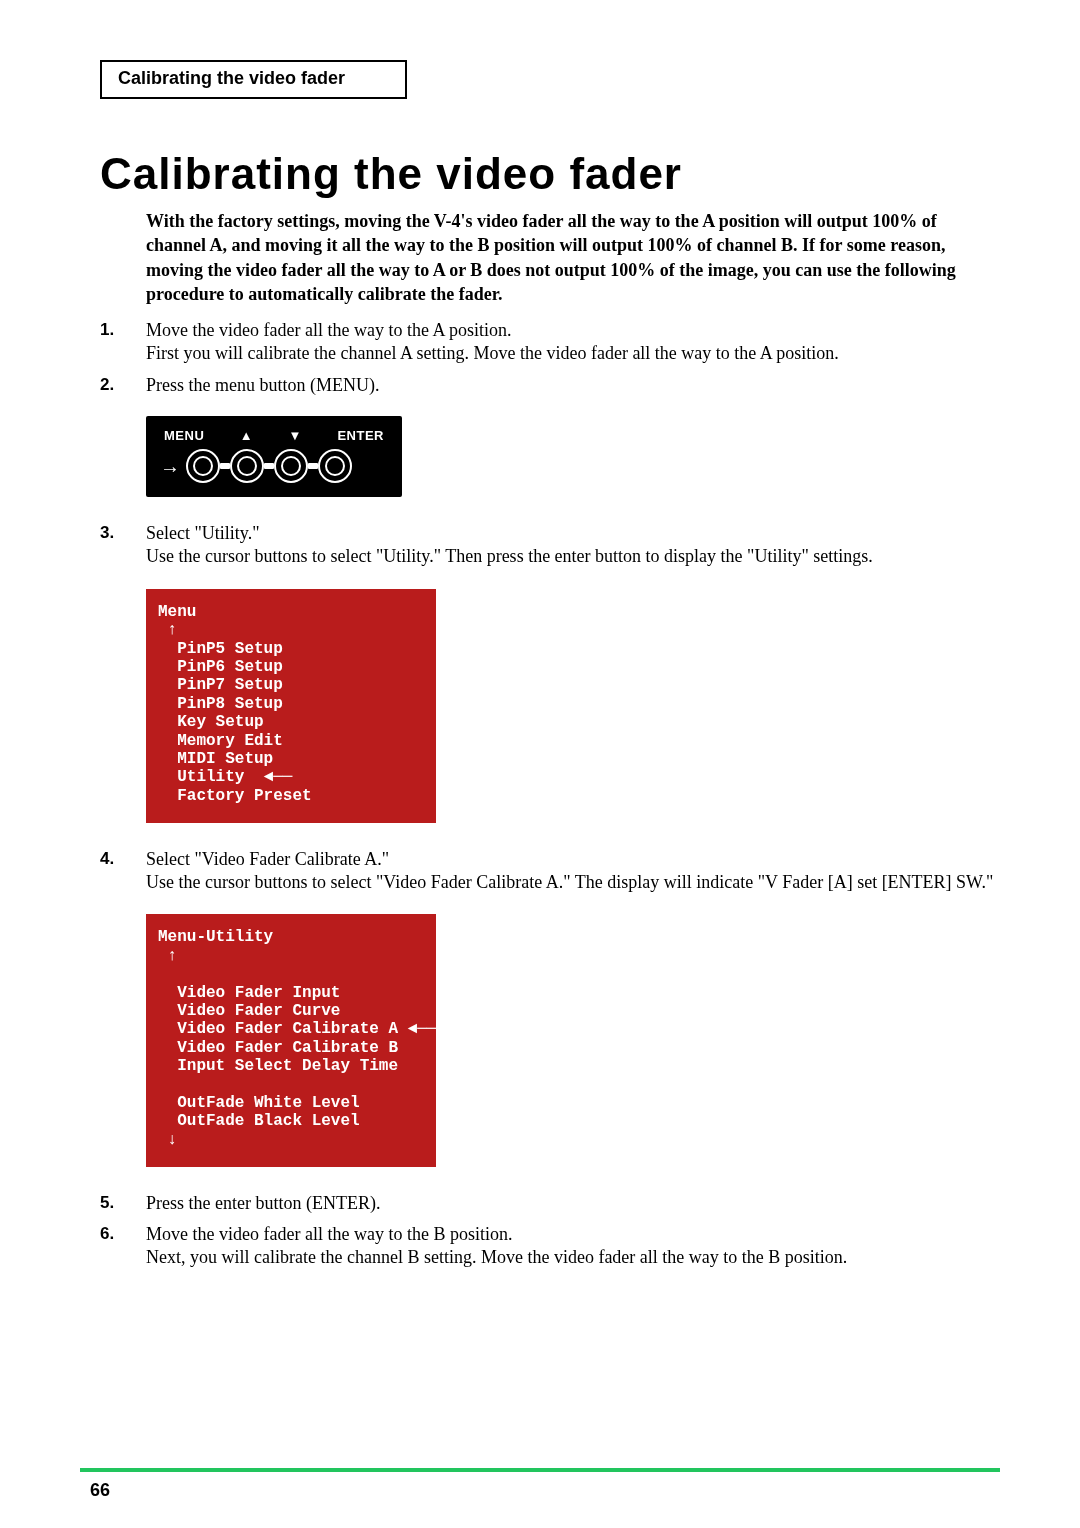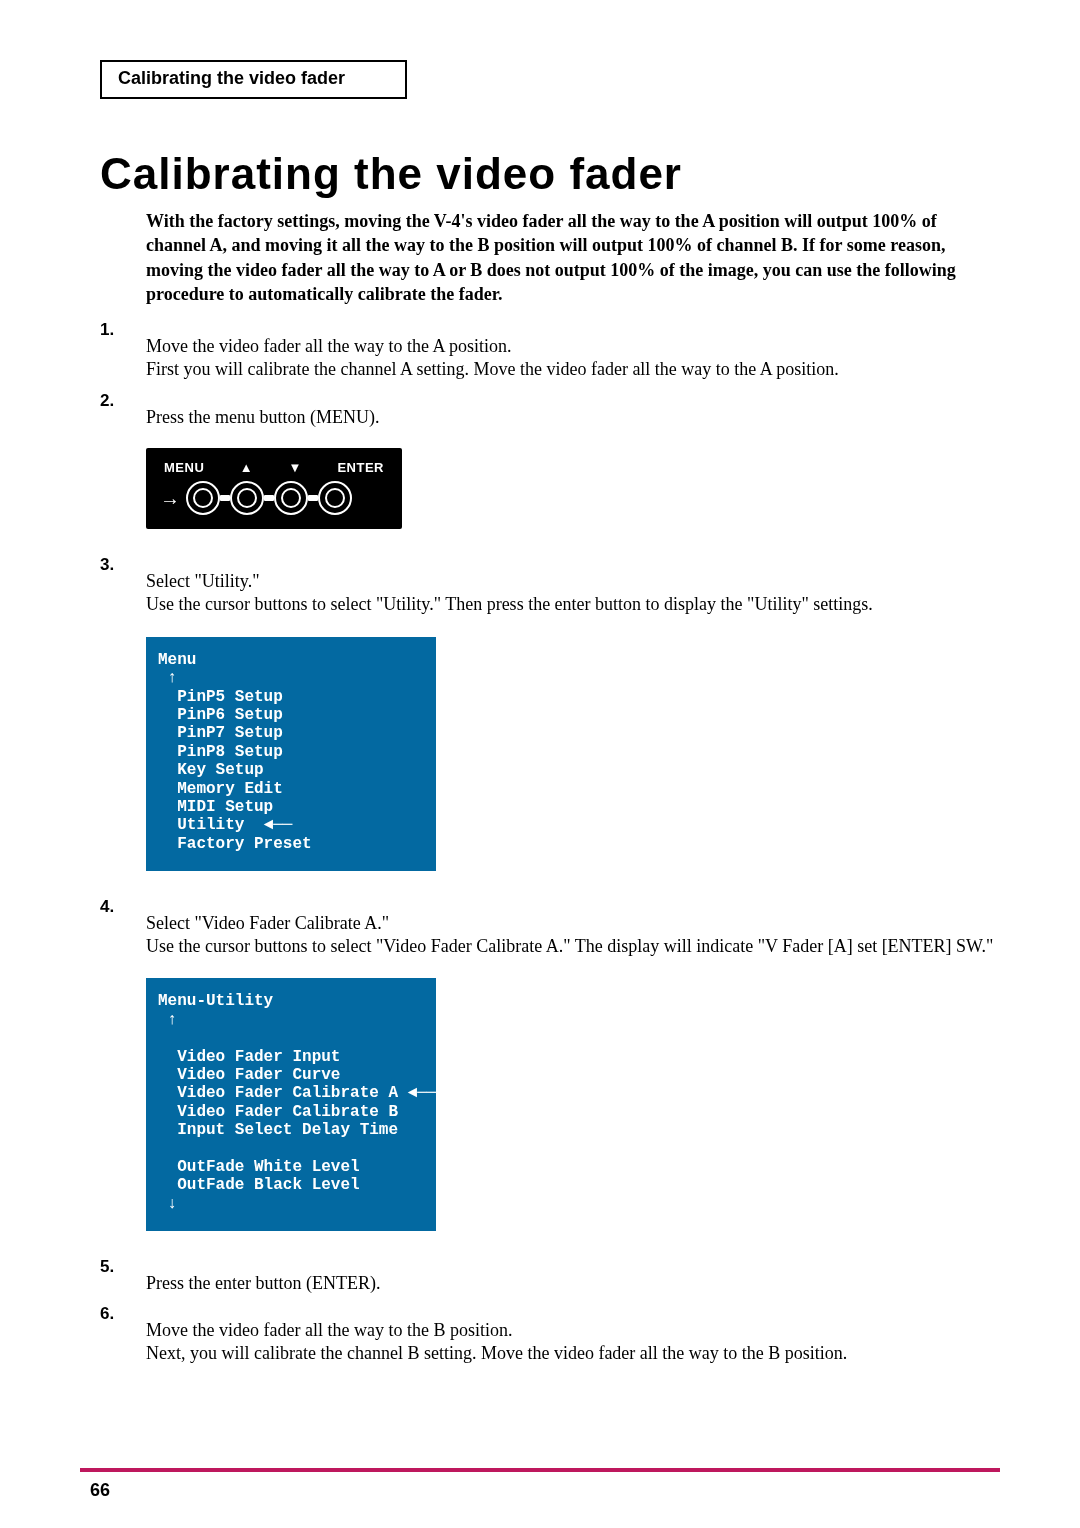--- a/index.html
+++ b/index.html
@@ -47,21 +47,20 @@
   }
   .step-num {
     font-family: Arial, Helvetica, sans-serif;
     font-weight: bold;
     width: 46px;
     flex-shrink: 0;
     font-size: 17px;
   }
   .step-text {
     flex: 1;
-    margin-top: 16px;
   }
   .step-sub {
     margin-left: 46px;
     margin-top: 0;
     font-size: 18px;
     line-height: 1.35;
     margin-bottom: 10px;
   }
   .fig {
     margin: 20px 0 26px 46px;
@@ -113,40 +112,40 @@
     border-radius: 50%;
   }
   .knob-link {
     width: 10px;
     height: 6px;
     background: #fff;
     border-radius: 1px;
     margin: 0 -10px;
   }
   .screen {
-    background: #0369a1;
+    background: #b91c1c;
     color: #fff;
     font-family: "Courier New", monospace;
     font-weight: bold;
     font-size: 16px;
     line-height: 1.15;
     width: 290px;
     padding: 14px 12px 18px 12px;
     box-sizing: border-box;
     white-space: pre;
   }
   .arrow-left {
     display: inline-block;
   }
   .footer-bar {
     position: absolute;
     bottom: 50px;
     left: 80px;
     right: 80px;
-    border-top: 4px solid #be185d;
+    border-top: 4px solid #22c55e;
     padding-top: 6px;
     text-align: center;
   }
   .page-number {
     font-family: Arial, Helvetica, sans-serif;
     font-weight: bold;
     font-size: 18px;
     position: absolute;
     left: 10px;
     top: 8px;

